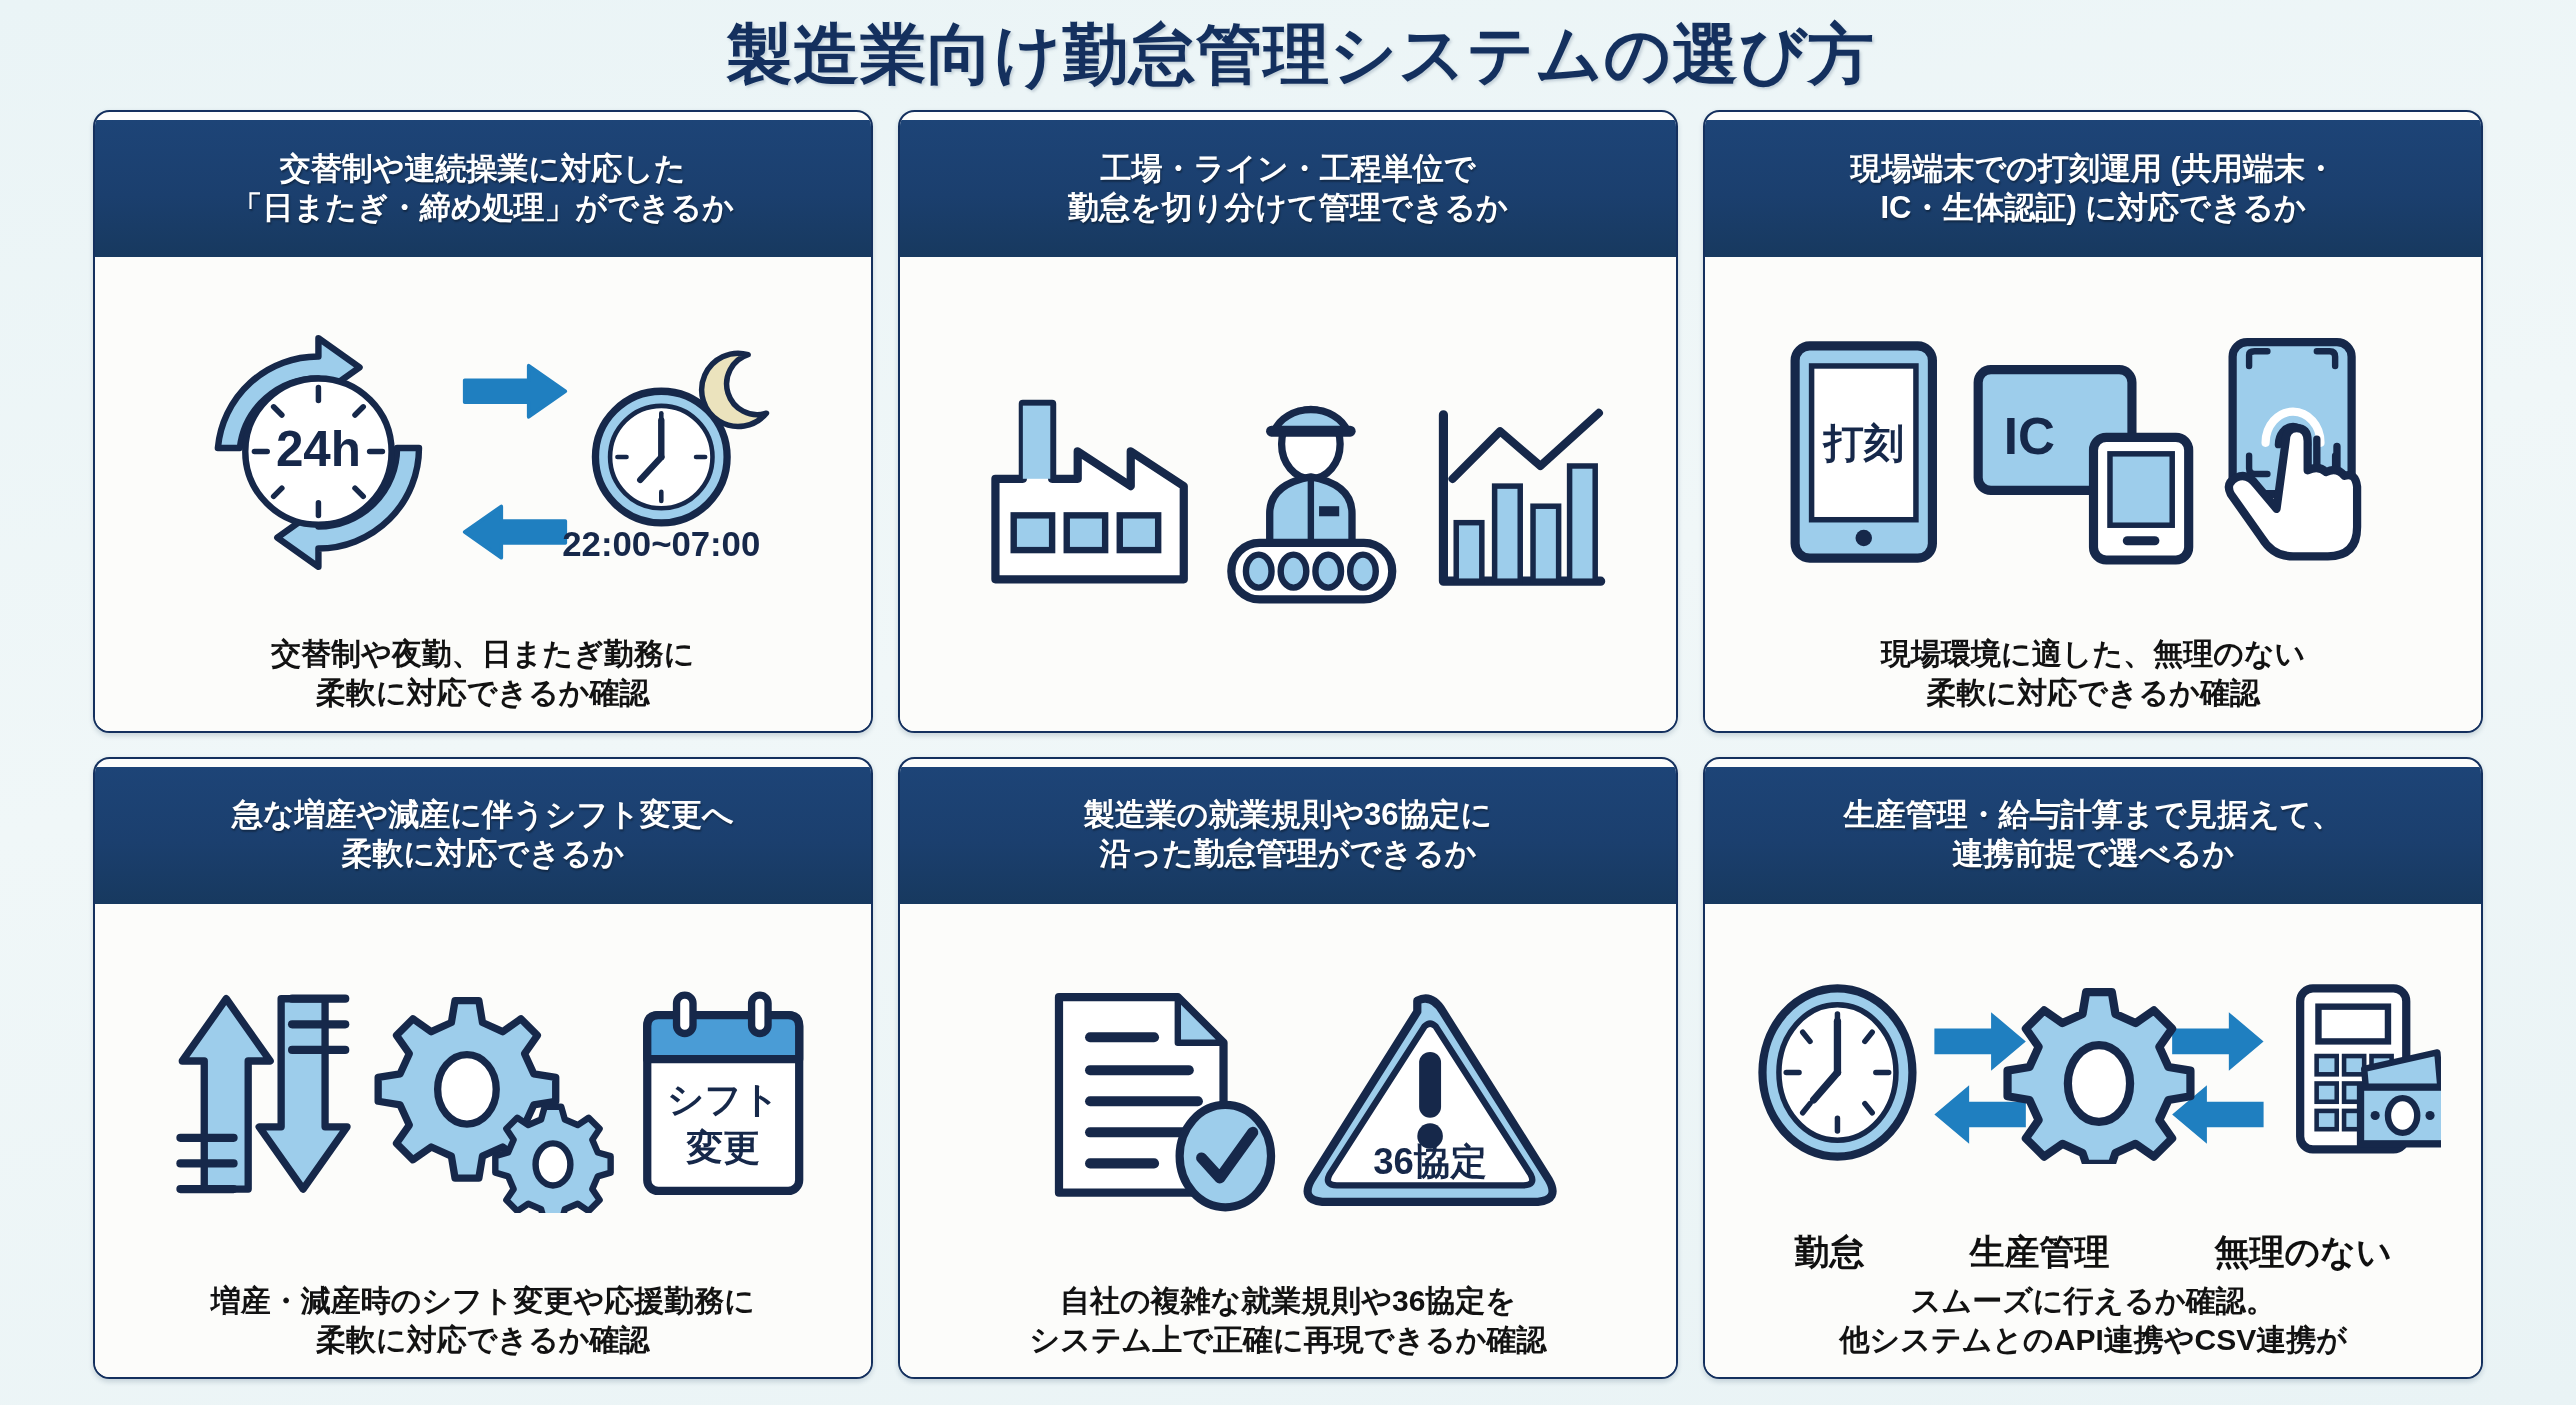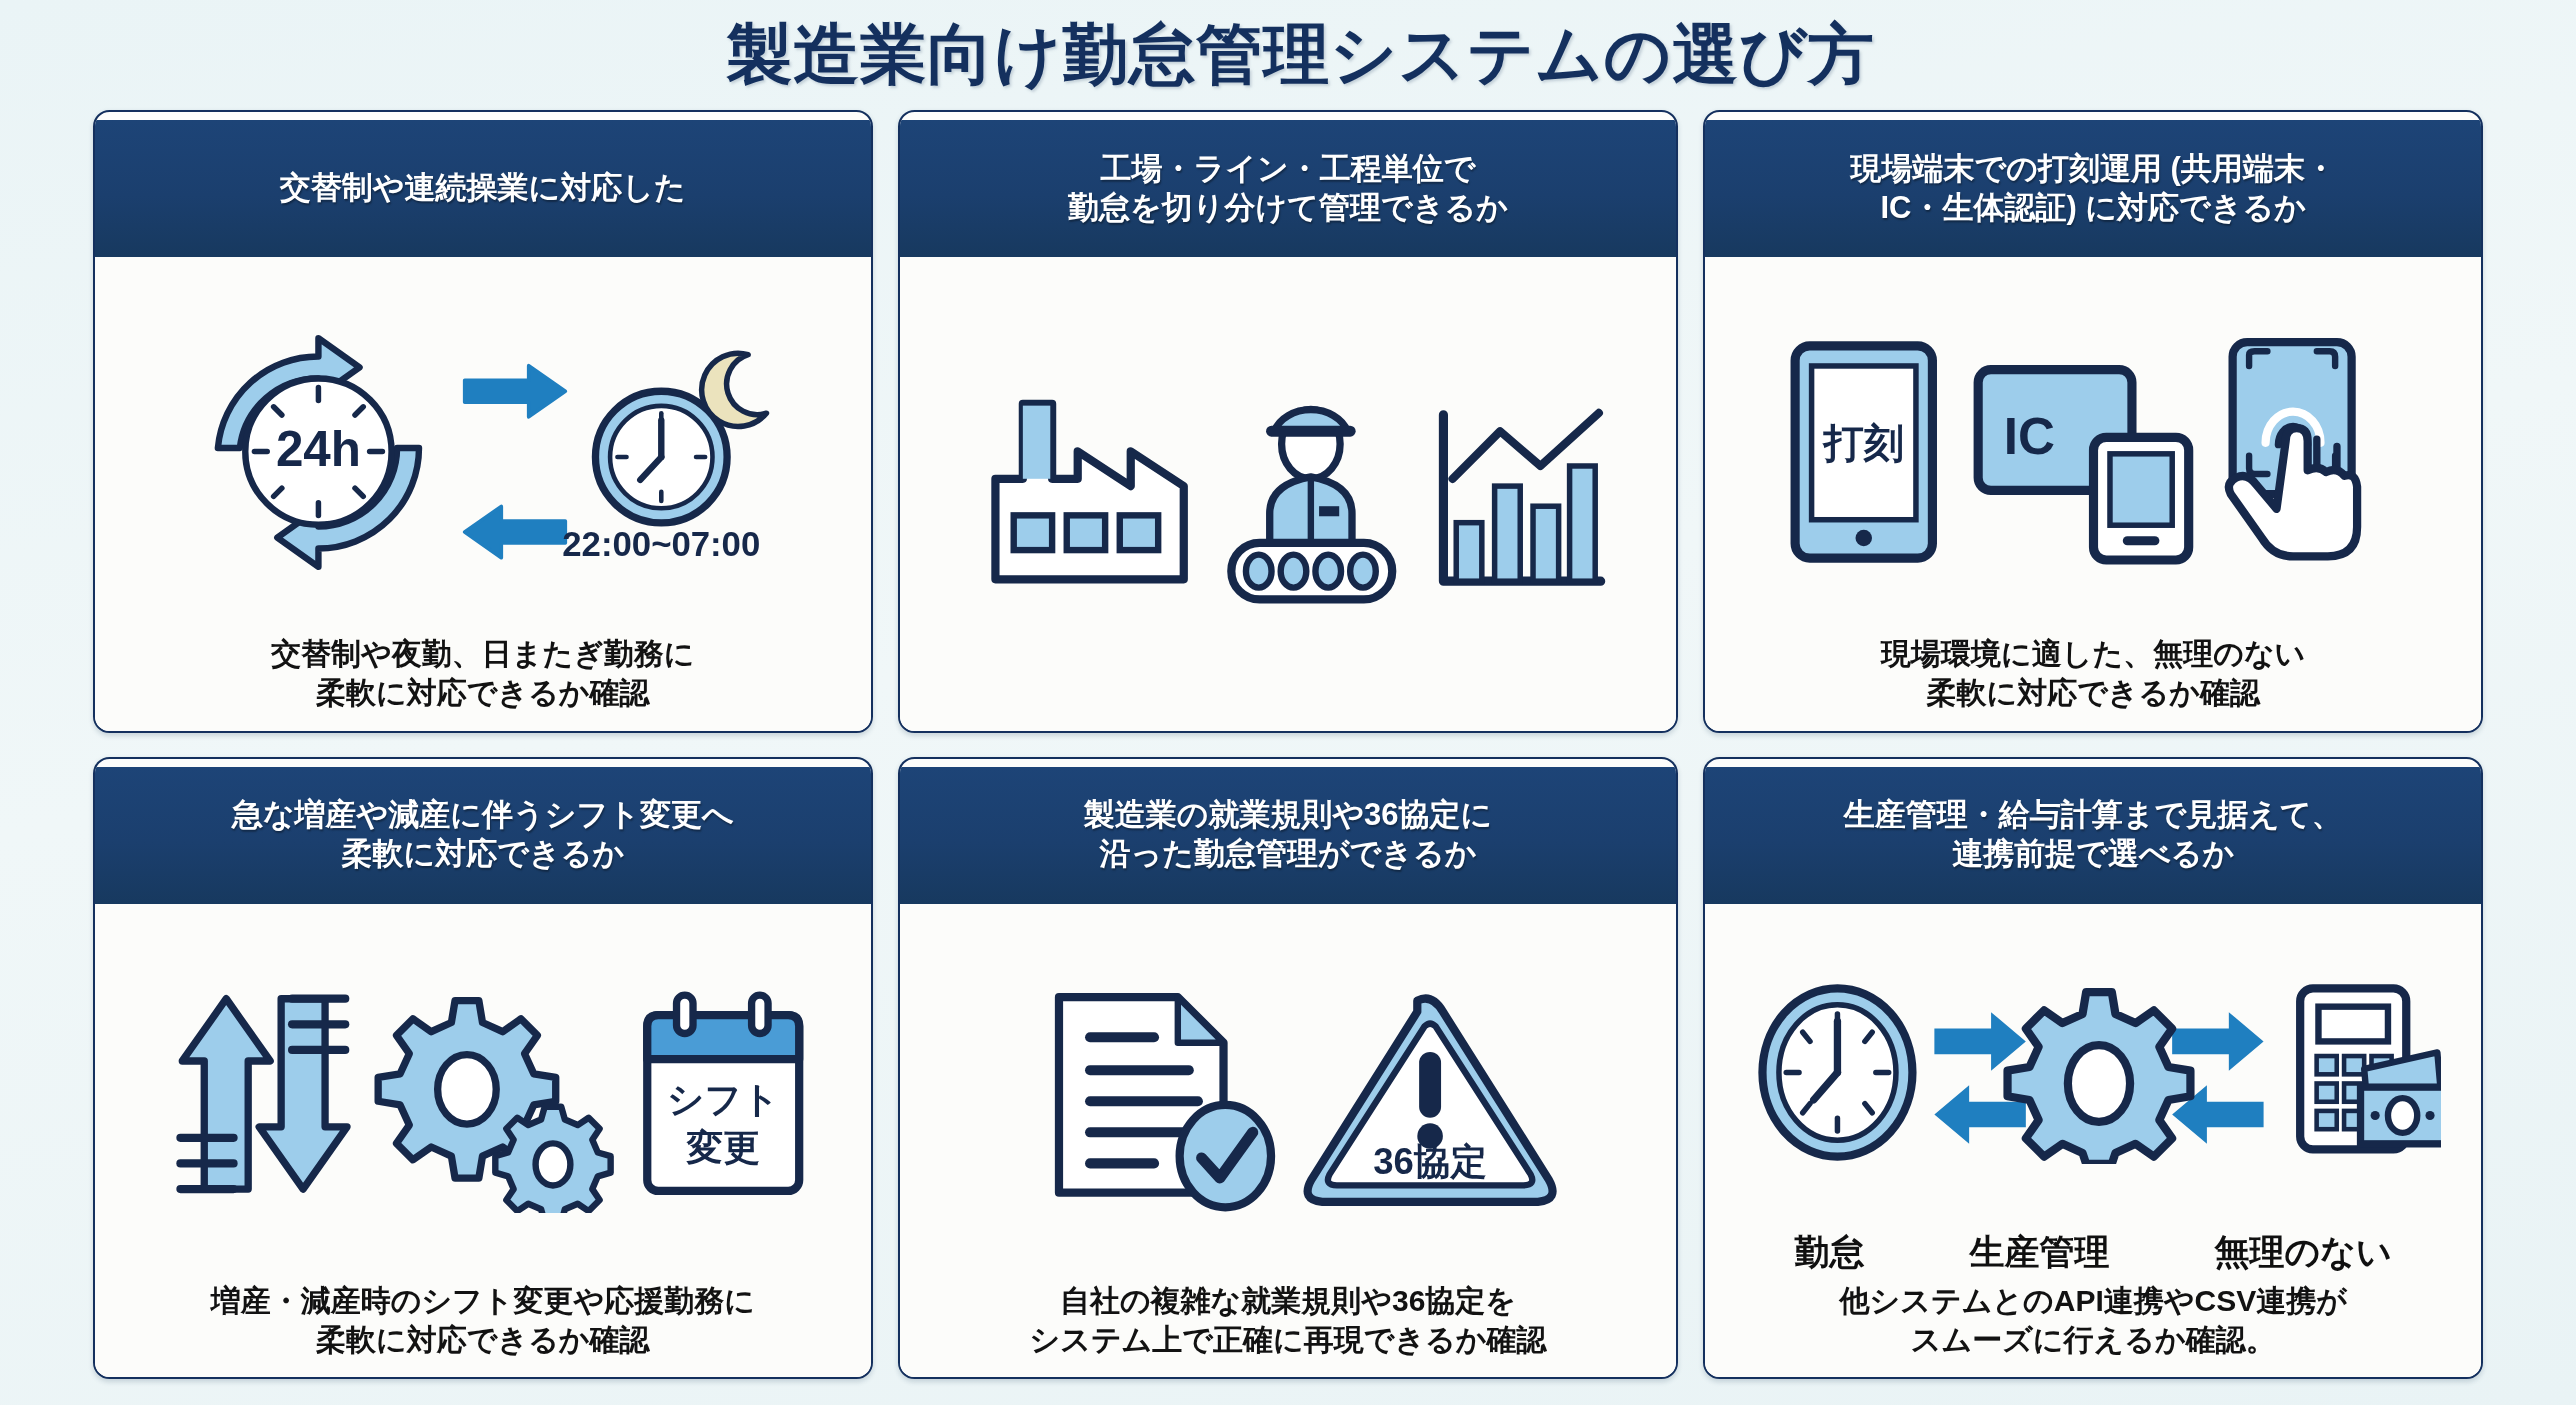--- a/index.html
+++ b/index.html
@@ -96,20 +96,21 @@
 
   <div class="title-bar">
     <h1 class="page-title">製造業向け勤怠管理システムの選び方</h1>
   </div>
 
   <div class="grid">
 
     <div class="card">
       <div class="card-header">
         <span class="ln">交替制や連続操業に対応した</span>
+        <span class="ln">「日またぎ・締め処理」ができるか</span>
       </div>
       <div class="card-body">
         <div class="art">
           <svg width="640" height="247" viewBox="0 0 700 270">
             <g>
 
               <path d="M60 130 A110 110 0 0 1 170 30 L170 10 L215 42 L170 74 L170 54 A86 86 0 0 0 84 130 Z" fill="#9dcdeb" stroke="#16284a" stroke-width="7" stroke-linejoin="round"></path>
               <path d="M280 130 A110 110 0 0 1 170 240 L170 260 L125 228 L170 196 L170 216 A86 86 0 0 0 256 130 Z" fill="#9dcdeb" stroke="#16284a" stroke-width="7" stroke-linejoin="round"></path>
               <circle cx="170" cy="134" r="80" fill="#ffffff" stroke="#16284a" stroke-width="7"></circle>
               <g stroke="#16284a" stroke-width="6" stroke-linecap="round">
@@ -392,21 +393,21 @@
               <circle cx="748" cy="147" r="5" fill="#16284a"></circle>
             </g>
           </svg>
         </div>
         <div class="subrow">
           <span>勤怠</span>
           <span>生産管理</span>
           <span>無理のない</span>
         </div>
         <div class="caption">
+          <span class="ln">スムーズに行えるか確認。</span>
           <span class="ln">他システムとのAPI連携やCSV連携が</span>
-          <span class="ln">スムーズに行えるか確認。</span>
         </div>
       </div>
     </div>
 
   </div>
 </div>
 
 
 </body></html>

